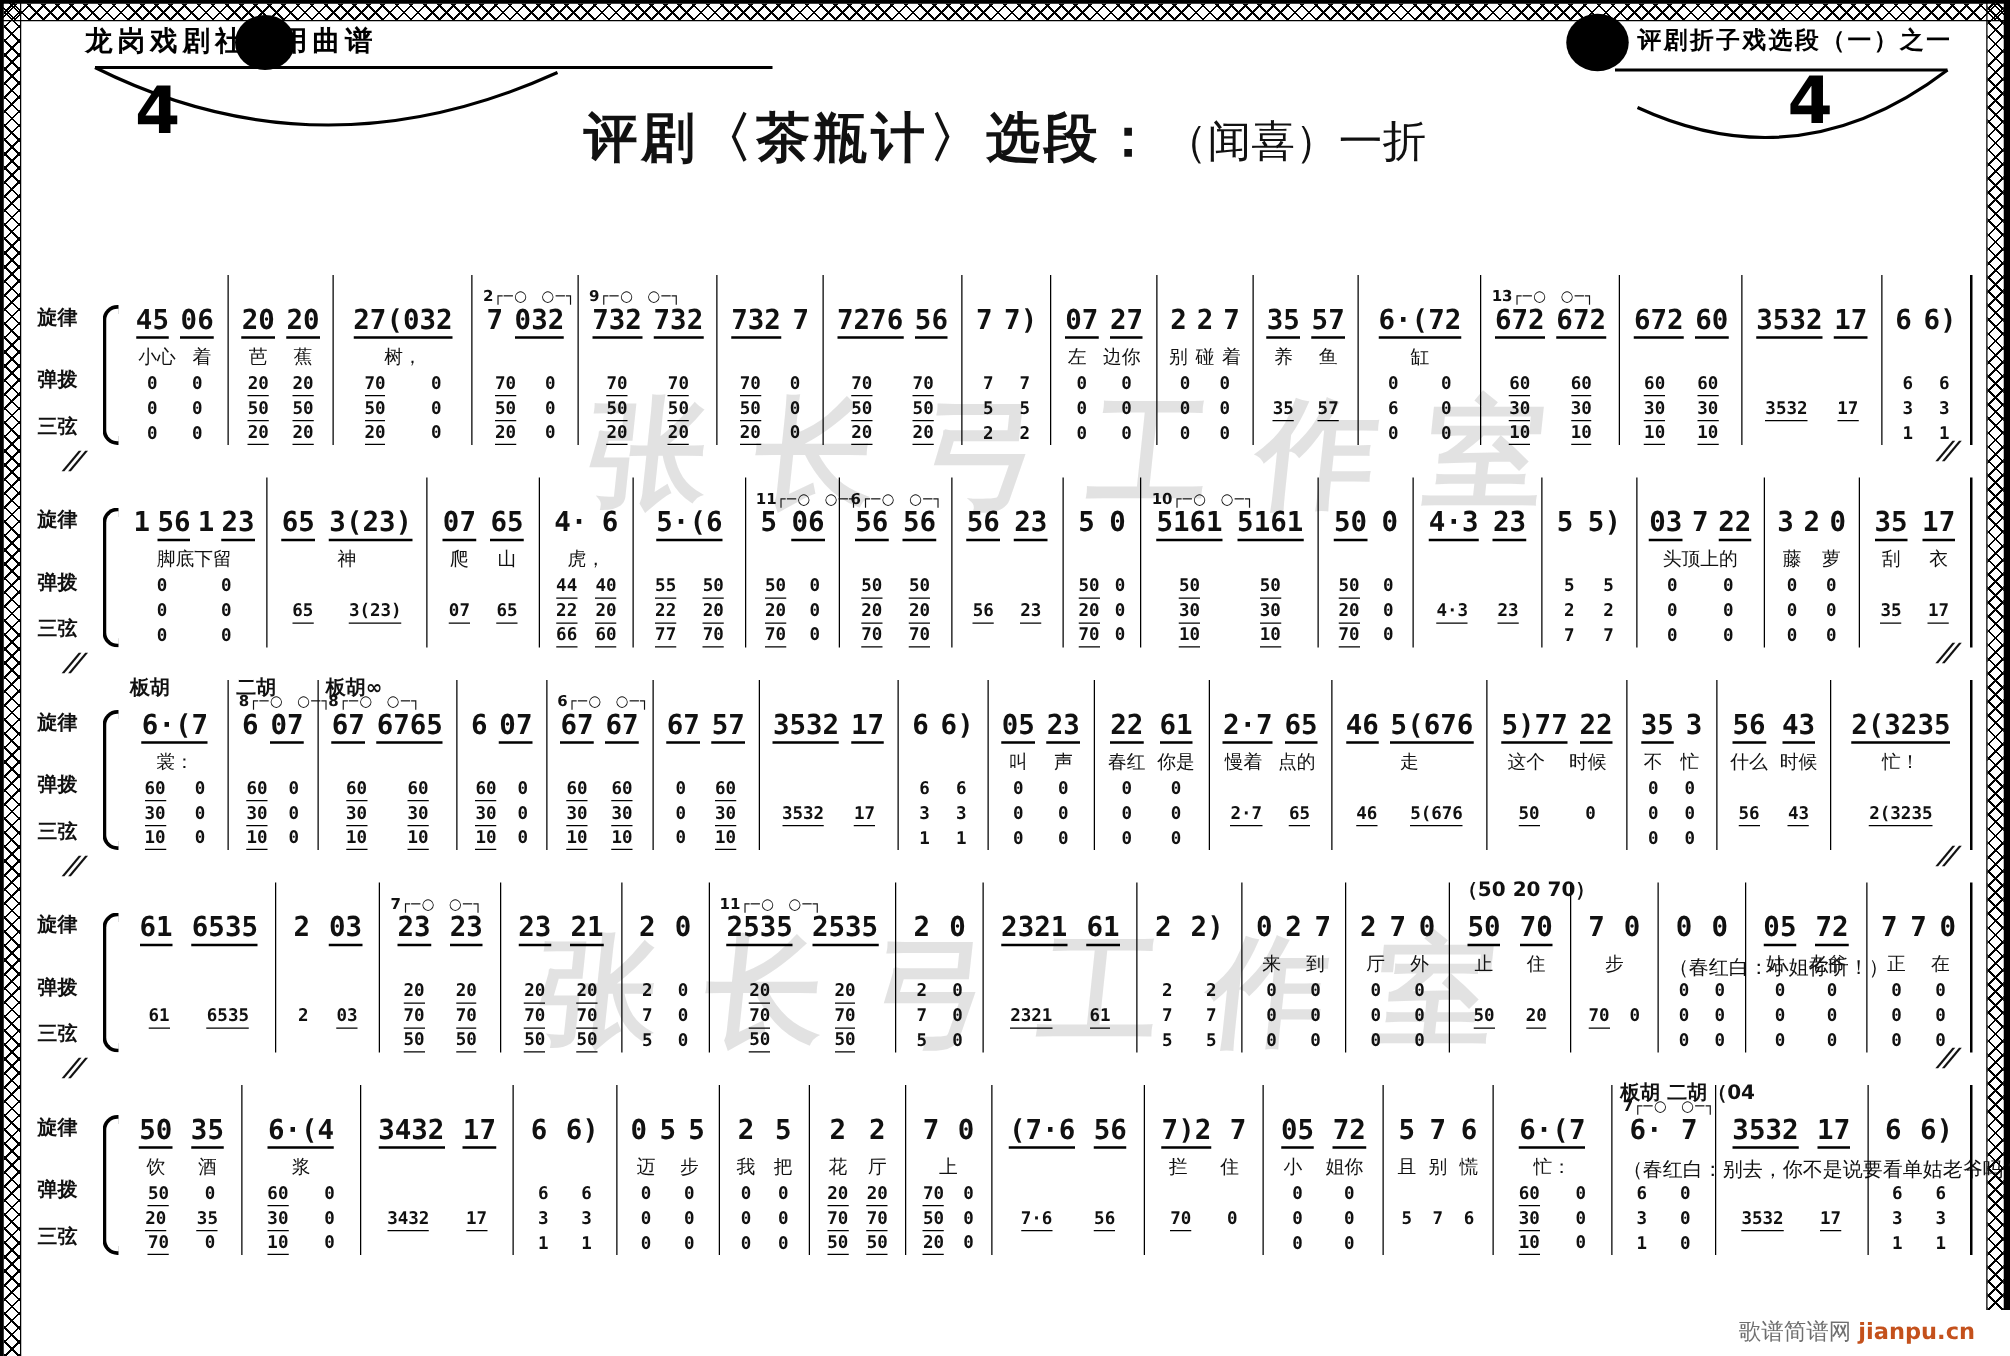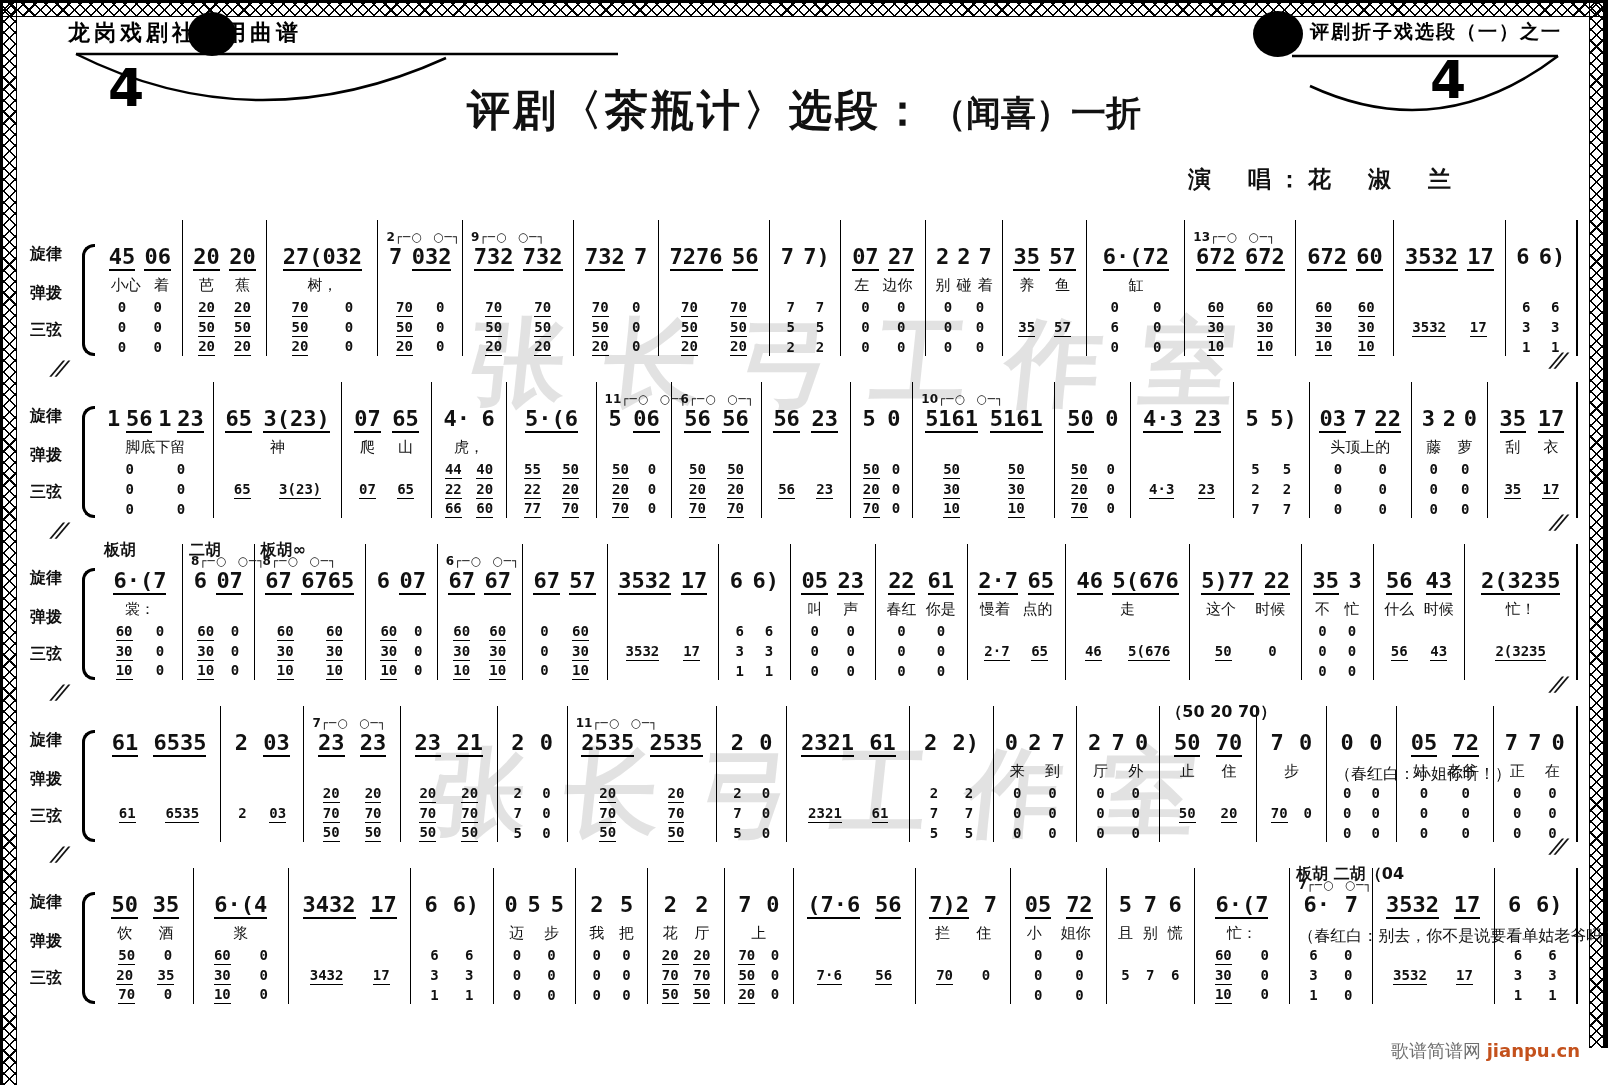--- a/index.html
+++ b/index.html
@@ -9,34 +9,34 @@
   .strip{position:absolute;
     background-image:repeating-linear-gradient(45deg,#000 0 1.5px,transparent 1.5px 8px),
                      repeating-linear-gradient(-45deg,#000 0 1.5px,transparent 1.5px 8px);}
   .b-top{left:0;top:0;width:1608px;height:13px;border-top:3px solid #000;border-bottom:1px solid #000}
   .b-left{left:0;top:0;width:13px;height:1085px;border-left:3px solid #000;border-right:1px solid #000}
   .b-right{right:0;top:0;width:13px;height:1048px;border-right:5px solid #000;border-left:1px solid #000}
 
   .hdr-svg{position:absolute}
   .title{position:absolute;left:0;right:0;top:82px;text-align:center;white-space:nowrap}
   .title .main{font-size:43px;font-weight:bold;letter-spacing:3px}
-  .title .sub{font-size:35px;font-weight:bold;margin-left:4px}
+  .title .sub{font-size:35px;font-weight:normal;margin-left:4px}
   .credits{position:absolute;right:150px;top:163px;font-size:23px;font-weight:600;
            letter-spacing:7px;line-height:33px;white-space:nowrap}
 
   .score{position:absolute;left:30px;top:220px;width:1548px}
   .break-row{height:20px;position:relative}
   .break-row .bl{position:absolute;left:24px;top:-6px}
   .break-row .br{position:absolute;right:14px;top:-14px}
   .slashes{font-weight:bold;font-size:20px;font-style:italic;transform:skewX(-18deg);display:inline-block;letter-spacing:-2px}
 
   .system{display:flex;align-items:stretch;margin-bottom:6px}
   .labels{width:52px;display:flex;flex-direction:column;flex:0 0 auto;font-size:16px;font-weight:600;white-space:nowrap}
   .labels .l-mel{margin-top:18px;height:32px;line-height:32px}
-  .labels .l-acc{margin-top:13px;height:58px;display:flex;flex-direction:column;justify-content:space-between}
+  .labels .l-acc{margin-top:24px;height:58px;display:flex;flex-direction:column;justify-content:space-between}
   .brace{flex:0 0 10px;border:3px solid #000;border-right:none;
          border-top-left-radius:12px;border-bottom-left-radius:12px;margin:24px 3px 0 0}
   .measures{display:flex;flex:1 1 auto}
   .measure{flex:1 1 auto;border-right:1.5px solid #000;padding:0 6px;position:relative}
   .measure:last-child{border-right:2px solid #000}
   .over-row{height:24px;position:relative;white-space:nowrap}
   .over-lab{position:absolute;left:0;top:-4px;font-size:16px;font-weight:600}
   .mk{position:absolute;left:2px;bottom:0;font-size:12px;font-weight:bold;white-space:nowrap}
   .mk .mkline{letter-spacing:1px}
   .mel{height:32px;display:flex;justify-content:space-around;align-items:flex-start;
@@ -46,21 +46,21 @@
   .lyr-row .spill{position:absolute;left:2px;top:2px;font-size:16px}
   .acc{height:58px;display:flex;flex-direction:column;justify-content:space-between;
        font-family:"DejaVu Sans Mono",monospace;font-weight:bold;font-size:14px;line-height:18px}
   .acc .arow{display:flex;justify-content:space-around;white-space:nowrap;min-height:18px}
   .acc .un{border-bottom:1.5px solid #000}
 
   .watermark{position:absolute;font-size:96px;letter-spacing:38px;color:#9a9a9a;opacity:.28;
              white-space:nowrap;pointer-events:none;font-weight:bold;transform:skewX(-6deg)}
   .wm1{left:470px;top:300px}
   .wm2{left:430px;top:730px}
-  .footer{position:absolute;right:28px;bottom:22px;font-size:18px;white-space:nowrap}
+  .footer{position:absolute;right:28px;bottom:8px;font-size:18px;white-space:nowrap}
   .footer .site{color:#6f6f6f}
   .footer .domain{font-weight:bold}
 </style>
 </head>
 <body>
 
 <div class="strip b-top"></div>
 <div class="strip b-left"></div>
 <div class="strip b-right"></div>
 
@@ -78,21 +78,20 @@
   <line x1="282" y1="50" x2="548" y2="50" stroke="#000" stroke-width="2.5"></line>
   <path d="M548,50 Q430,140 300,80" stroke="#000" stroke-width="2.5" fill="none"></path>
   <text x="420" y="92" font-size="52" font-weight="bold">4</text>
 </svg>
 
 <div class="title">
   <span class="main">评剧〈茶瓶计〉选段：</span><span class="sub">（闻喜）一折</span>
 </div>
 
 <div class="credits">
-  <div><span>演　唱：</span><span>花　淑　兰</span></div>
 </div>
 
 <div class="watermark wm1">张长弓工作室</div>
 <div class="watermark wm2">张长弓工作室</div>
 
 <div class="score">
     <div class="system">
       <div class="labels">
         <div class="l-mel">旋律</div>
         <div class="l-acc">

